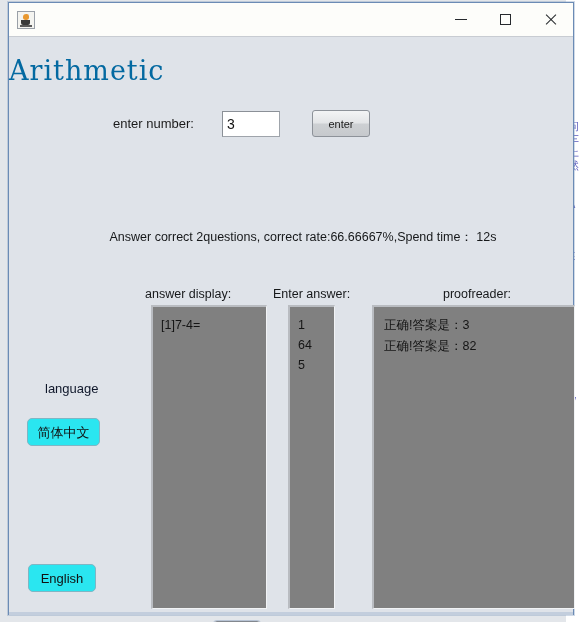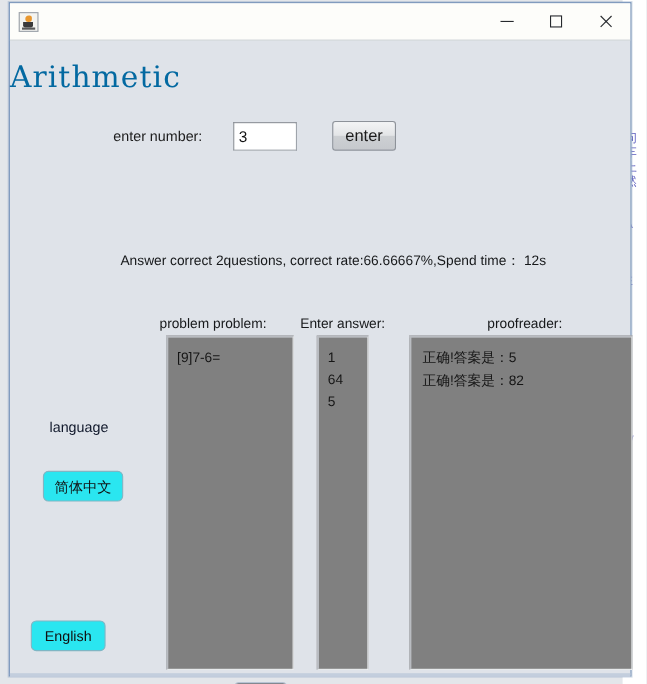--- a/index.html
+++ b/index.html
@@ -129,21 +129,21 @@
     text-align: left;
     font-family: "DejaVu Serif", "Liberation Serif", serif;
     font-size: 27px;
     color: #0369a1;
     letter-spacing: 1px;
   }
 
   
   .enter-row {
     position: absolute;
-    left: 94px;
+    left: 104px;
     top: 73px;
     display: flex;
     align-items: center;
   }
   .enter-label {
     font-size: 13px;
     color: #1b1b1b;
     margin-right: 28px;
   }
   .number-input {
@@ -161,21 +161,21 @@
     outline: none;
   }
   .enter-btn {
     margin-left: 32px;
     width: 58px;
     height: 27px;
     border: 1px solid #8d9299;
     border-radius: 3px;
     background: linear-gradient(#f3f4f5 0%, #e3e5e7 48%, #cdd0d3 52%, #c6c9cd 100%);
     font-family: "Liberation Sans", sans-serif;
-    font-size: 15px;
+    font-size: 11px;
     color: #1b1b1b;
     cursor: default;
   }
 
   
   .status-line {
     position: absolute;
     left: 0;
     top: 192px;
     width: 588px;
@@ -235,21 +235,21 @@
     border-radius: 5px;
     color: #111;
     font-size: 13px;
     text-align: center;
     line-height: 26px;
     height: 28px;
     box-sizing: border-box;
     cursor: default;
     font-family: "Liberation Sans", sans-serif;
   }
-  #lang-zh-hans { left: 30px; top: 381px; width: 73px; margin-top: 10px; }
+  #lang-zh-hans { left: 18px; top: 381px; width: 73px; }
   #lang-zh-hant { left: 14px; top: 449px; width: 73px; }
   #lang-en      { left: 19px; top: 527px; width: 68px; }
 
   
   .end-btn {
     position: absolute;
     left: 205px;
     top: 584px;
     width: 46px;
     height: 27px;
@@ -333,34 +333,34 @@
       <div class="heading">Arithmetic</div>
 
       <div class="enter-row">
         <span class="enter-label">enter number:</span>
         <input class="number-input" type="text" value="3" style="">
         <button class="enter-btn">enter</button>
       </div>
 
       <div class="status-line">Answer correct 2questions, correct rate:66.66667%,Spend time： 12s</div>
 
-      <div class="col-head h1">problem problem:</div>
+      <div class="col-head h1">answer display:</div>
       <div class="col-head h2">Enter answer:</div>
       <div class="col-head h3">proofreader:</div>
 
       <div class="panel" id="panel-problems">
-          <div class="row">[9]7-6=</div>
+          <div class="row">[1]7-4=</div>
         </div>
       <div class="panel" id="panel-answers">
           <div class="row">1</div>
           <div class="row">64</div>
           <div class="row">5</div>
         </div>
       <div class="panel" id="panel-proof">
-          <div class="row">正确!答案是：5</div>
+          <div class="row">正确!答案是：3</div>
           <div class="row">正确!答案是：82</div>
         </div>
 
       <div class="lang-label">language</div>
       <button class="lang-btn" id="lang-zh-hans">简体中文</button>
       <button class="lang-btn" id="lang-en">English</button>
 
       <button class="end-btn">end</button>
 
       <div class="bottom-edge"></div>

